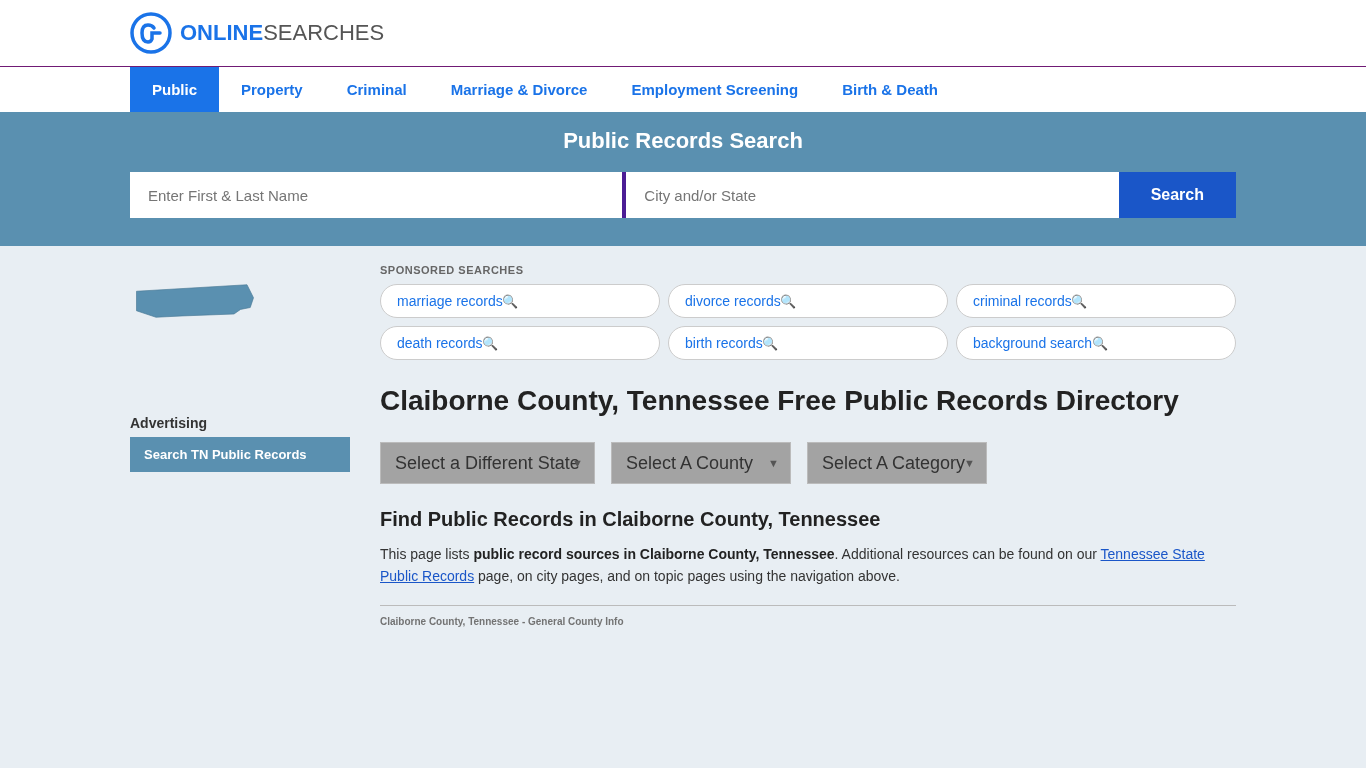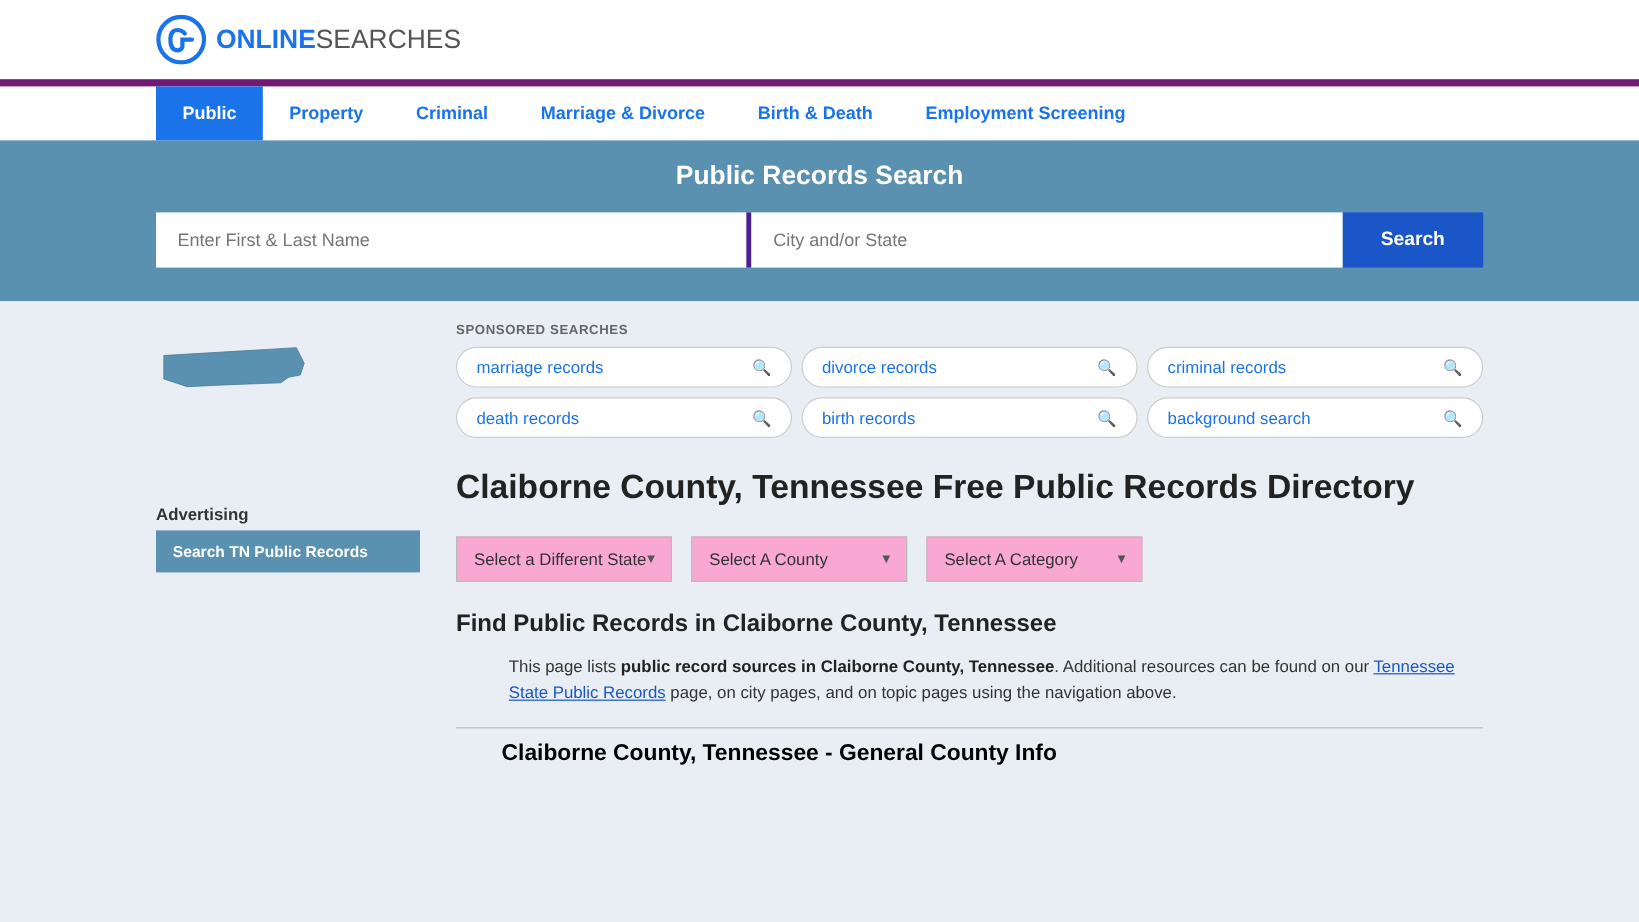--- a/index.html
+++ b/index.html
@@ -6,21 +6,21 @@
     body { font-family: Arial, sans-serif; background: #e8eef3; font-size: 14px; color: #333; width: 1366px; min-height: 768px; overflow-x: hidden; }
 
     
     .header { background: #fff; padding: 12px 130px; display: flex; align-items: center; }
     .logo-container { display: flex; align-items: center; gap: 8px; }
     .logo-icon { width: 42px; height: 42px; }
     .logo-online { font-size: 22px; font-weight: 900; color: #1a73e8; }
     .logo-searches { font-size: 22px; font-weight: 400; color: #555; }
 
     
-    .nav { background: #fff; border-top: 6px solid #701a75; display: flex; padding: 0 130px; }
+    .nav { background: #fff; border-top: 1px solid #701a75; display: flex; padding: 0 130px; }
     .nav-item { padding: 14px 22px; font-size: 15px; font-weight: 600; color: #1a73e8; cursor: pointer; text-decoration: none; }
     .nav-item.active { background: #1a73e8; color: #fff; }
 
     
     .search-banner { background: #5a90b0; padding: 16px 130px 28px; }
     .search-banner-title { text-align: center; color: #fff; font-size: 22px; font-weight: 700; margin-bottom: 18px; }
     .search-form { display: flex; gap: 0; }
     .search-input-name { flex: 1; padding: 14px 18px; font-size: 15px; border: none; outline: none; border-radius: 0; color: #b91c1c; }
     .search-input-location { flex: 1; padding: 14px 18px; font-size: 15px; border: none; border-left: 4px solid #4c1d95; outline: none; color: #999; }
     .search-btn { background: #1a56c8; color: #fff; border: none; padding: 14px 32px; font-size: 16px; font-weight: 600; cursor: pointer; white-space: nowrap; }
@@ -36,40 +36,40 @@
     .ad-box { background: #5a90b0; color: #fff; font-weight: 700; padding: 10px 14px; font-size: 13px; margin-bottom: 10px; cursor: pointer; }
     .sidebar-links { display: flex; flex-direction: column; gap: 2px; }
     .sidebar-link { color: #1a56c8; font-size: 14px; text-decoration: underline; font-weight: 600; cursor: pointer; line-height: 1.8; }
 
     
     .content { flex: 1; padding: 18px 0 18px 30px; }
 
     
     .sponsored-label { font-size: 11px; font-weight: 700; color: #666; letter-spacing: 0.5px; text-transform: uppercase; margin-bottom: 8px; }
     .search-tags { display: grid; grid-template-columns: 1fr 1fr 1fr; gap: 8px; margin-bottom: 24px; }
-    .search-tag { border: 1px solid #ccc; border-radius: 20px; padding: 8px 16px; display: flex; align-items: center; justify-content: space-between; background: #fff; cursor: pointer; color: #1a73e8; font-size: 14px; }
+    .search-tag { border: 1px solid #ccc; border-radius: 20px; padding: 8px 16px; display: flex; align-items: center; justify-content: flex-start; background: #fff; cursor: pointer; color: #1a73e8; font-size: 14px; }
     .tag-icon { color: #555; font-size: 13px; }
 
     
     .page-title-section { display: flex; align-items: flex-start; gap: 24px; margin-bottom: 24px; }
     .title-content h1 { font-size: 28px; font-weight: 900; color: #222; line-height: 1.2; margin-bottom: 0; }
 
     
     .dropdowns { display: flex; gap: 16px; margin-bottom: 24px; }
-    .dropdown-select { padding: 10px 14px; border: 1px solid #bbb; background: #f9a8d4; font-size: 14px; color: #333; cursor: pointer; appearance: none; -webkit-appearance: none; min-width: 180px; }
+    .dropdown-select { padding: 10px 14px; border: 1px solid #bbb; background: #a3a3a3; font-size: 18px; color: #333; cursor: pointer; appearance: none; -webkit-appearance: none; min-width: 180px; }
     .dropdown-wrapper { position: relative; display: inline-block; }
     .dropdown-wrapper::after { content: '▼'; position: absolute; right: 12px; top: 50%; transform: translateY(-50%); font-size: 11px; color: #555; pointer-events: none; }
 
     
     .find-section h2 { font-size: 20px; font-weight: 700; color: #222; margin-bottom: 12px; }
-    .find-section p { font-size: 14px; color: #333; line-height: 1.6; margin-left: 44px; }
+    .find-section p { font-size: 14px; color: #333; line-height: 1.6; }
     .find-section p strong { color: #222; }
     .find-section a { color: #1a56c8; text-decoration: underline; }
     .divider { border: none; border-top: 1px solid #bbb; margin-top: 18px; }
-    .general-info-title { font-size: 19px; font-weight: 700; color: #000000; margin-top: 10px; margin-left: 38px; }
+    .general-info-title { font-size: 10px; font-weight: 700; color: #737373; margin-top: 10px; }
 
     
     .logo-svg-wrap { display: flex; align-items: center; gap: 0; }
   </style>
 </head>
 <body>
 
 <div class="header">
   <div class="logo-container">
 
@@ -82,22 +82,22 @@
       <span class="logo-searches">SEARCHES</span>
     </div>
   </div>
 </div>
 
 <nav class="nav">
   <a class="nav-item active">Public</a>
   <a class="nav-item">Property</a>
   <a class="nav-item">Criminal</a>
   <a class="nav-item">Marriage &amp; Divorce</a>
+  <a class="nav-item">Employment Screening</a>
   <a class="nav-item">Birth &amp; Death</a>
-  <a class="nav-item">Employment Screening</a>
 </nav>
 
 <div class="search-banner">
   <div class="search-banner-title">Public Records Search</div>
   <div class="search-form">
     <input class="search-input-name" type="text" placeholder="Enter First &amp; Last Name" style="">
     <input class="search-input-location" type="text" placeholder="City and/or State" style="">
     <button class="search-btn">Search</button>
   </div>
 </div>

